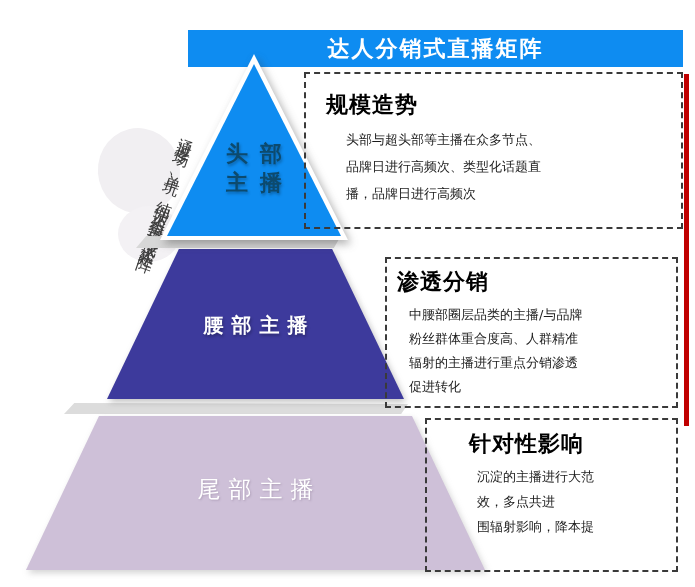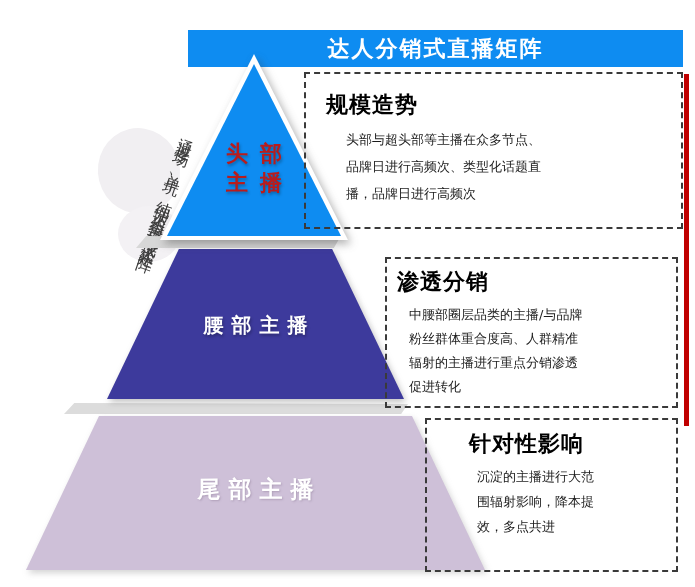--- a/index.html
+++ b/index.html
@@ -30,21 +30,21 @@
   
   .shadow1{position:absolute;left:160px;top:54px;width:188px;height:186px;z-index:6;
     filter:drop-shadow(3px 4px 4px rgba(60,60,60,.40));}
   .tri-outer{position:absolute;left:0;top:0;width:188px;height:186px;background:#ffffff;
     clip-path:polygon(50% 0,100% 100%,0 100%);}
   .tri-inner{position:absolute;left:7px;top:10px;width:174px;height:172px;background:#0e8cf1;
     clip-path:polygon(50% 0,100% 100%,0 100%);}
   .tier1-label{
     position:absolute;left:160px;top:139px;width:188px;z-index:7;
     text-align:center;padding-left:12px;box-sizing:border-box;
-    color:#b91c1c;font-weight:700;font-size:22px;line-height:29px;letter-spacing:12px;
+    color:#0c4a6e;font-weight:700;font-size:22px;line-height:29px;letter-spacing:12px;
     text-shadow:1px 2px 3px rgba(0,0,0,.30);
   }
   .sliver{position:absolute;background:#d7d7d7;}
   .sliver1{left:136px;top:236px;width:204px;height:12px;z-index:3;
     clip-path:polygon(5% 0,100% 10%,97% 100%,0 100%);}
   .sliver2{left:64px;top:403px;width:344px;height:11px;z-index:4;background:#dcdcdc;
     clip-path:polygon(3% 0,100% 10%,98% 100%,0 100%);}
   .tier2{position:absolute;left:107px;top:249px;width:297px;height:150px;z-index:4;
     filter:drop-shadow(2px 3px 3px rgba(80,80,80,.35));}
   .tier2-shape{width:100%;height:100%;background:#3d3a9c;
@@ -55,21 +55,21 @@
     color:#fff;font-weight:700;font-size:20px;letter-spacing:8px;
     text-shadow:1px 2px 3px rgba(0,0,0,.30);white-space:nowrap;
   }
   .tier3{position:absolute;left:26px;top:416px;width:459px;height:154px;z-index:5;
     filter:drop-shadow(2px 3px 3px rgba(110,110,110,.30));}
   .tier3-shape{width:100%;height:100%;background:#cec0d8;
     clip-path:polygon(15.9% 0,84.1% 0,100% 100%,0 100%);}
   .tier3-label{
     position:absolute;left:26px;top:474px;width:459px;z-index:6;
     text-align:center;padding-left:8px;box-sizing:border-box;
-    color:#fff;font-weight:700;font-size:23px;letter-spacing:8px;
+    color:#fff;font-weight:400;font-size:23px;letter-spacing:8px;
     text-shadow:1px 1px 2px rgba(120,100,130,.35);white-space:nowrap;
   }
   
   .note-box{position:absolute;border:2px dashed #3a3a3a;background:transparent;z-index:7;
     box-sizing:border-box;}
   .box1{left:304px;top:72px;width:379px;height:157px;}
   .box2{left:385px;top:257px;width:293px;height:151px;}
   .box3{left:425px;top:418px;width:253px;height:154px;}
   .box-title{font-weight:700;color:#000;font-size:22px;letter-spacing:1px;white-space:nowrap;}
   .box1 .box-title{margin:16px 0 6px 20px;}
@@ -129,19 +129,19 @@
     <div class="box-title">渗透分销</div>
     <div class="box-line">中腰部圈层品类的主播/与品牌</div>
     <div class="box-line">粉丝群体重合度高、人群精准</div>
     <div class="box-line">辐射的主播进行重点分销渗透</div>
     <div class="box-line">促进转化</div>
   </div>
 
   <div class="note-box box3">
     <div class="box-title">针对性影响</div>
     <div class="box-line">沉淀的主播进行大范</div>
+    <div class="box-line">效，多点共进</div>
     <div class="box-line">围辐射影响，降本提</div>
-    <div class="box-line">效，多点共进</div>
   </div>
 
   <div class="red-line" style="background: rgb(192, 0, 0);"></div>
 
 </div>
 
 </body></html>

